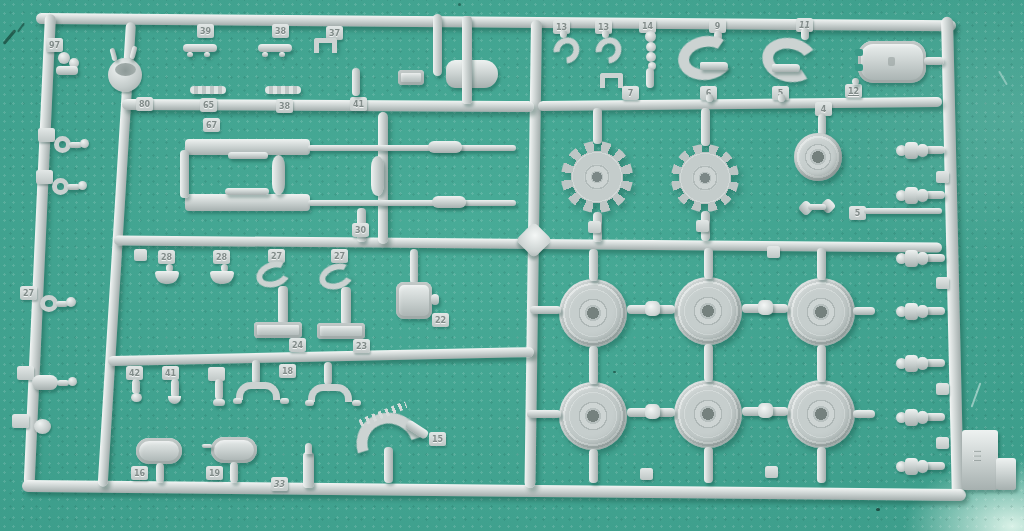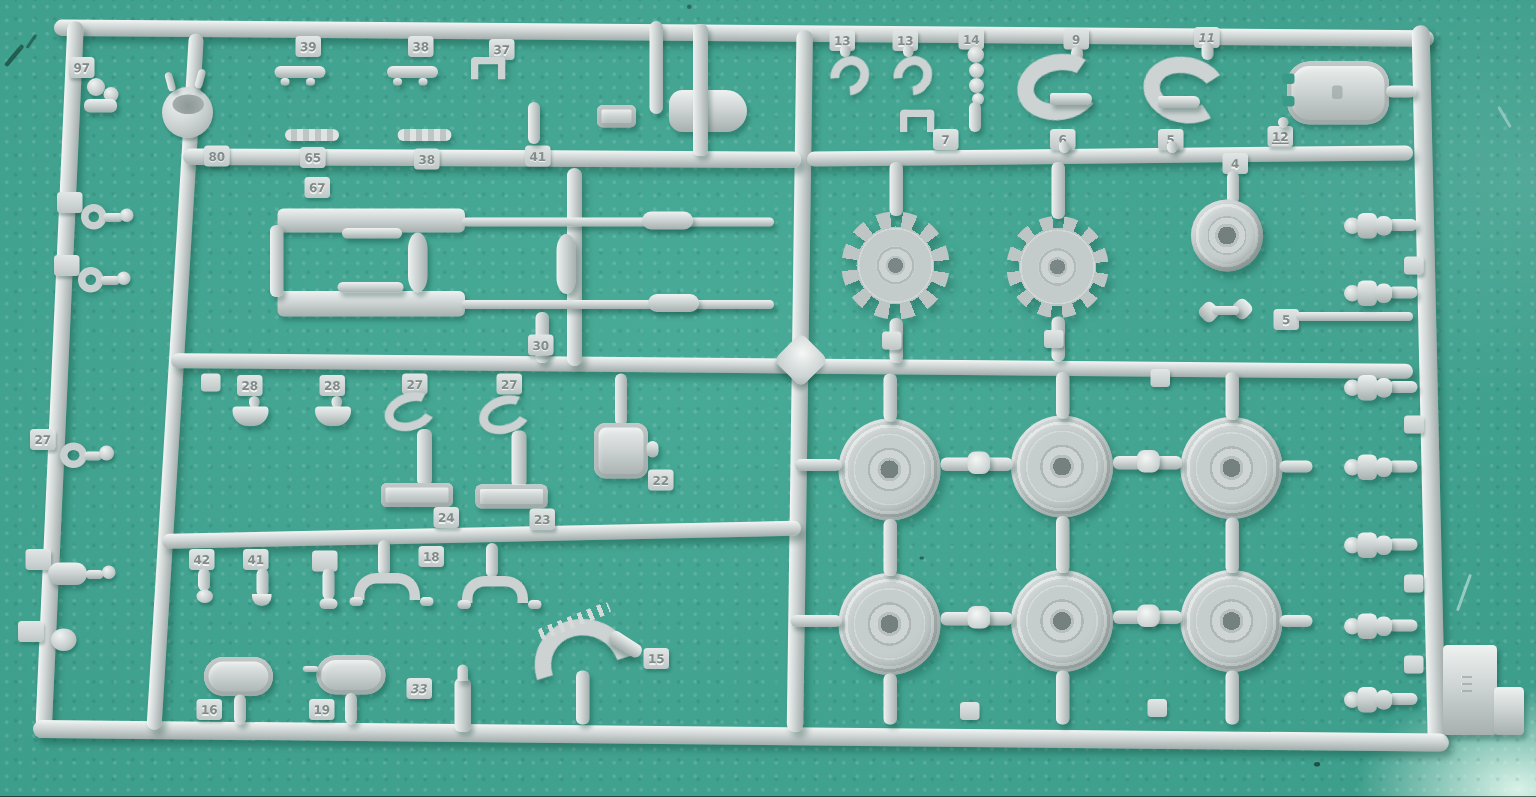--- a/index.html
+++ b/index.html
@@ -326,21 +326,21 @@
   <div class="pl" style="left:305px;top:400px;width:9px;height:6px;"></div>
   <div class="pl" style="left:352px;top:400px;width:9px;height:6px;"></div>
 
   <div class="pl inset" style="left:136px;top:438px;width:46px;height:26px;border-radius:13px;"></div>
   <div class="pl pv" style="left:156px;top:463px;width:8px;height:20px;"></div>
   <div class="t" style="left:131px;top:466px;">16</div>
   <div class="pl inset" style="left:211px;top:437px;width:46px;height:26px;border-radius:13px;"></div>
   <div class="pl" style="left:202px;top:444px;width:10px;height:4px;"></div>
   <div class="pl pv" style="left:230px;top:462px;width:8px;height:21px;"></div>
   <div class="t" style="left:206px;top:466px;">19</div>
-  <div class="t" style="left:271px;top:452px;font-style:italic;">33</div>
+  <div class="t" style="left:271px;top:477px;font-style:italic;">33</div>
   <div class="pl pv" style="left:303px;top:452px;width:11px;height:36px;border-radius:4px;"></div>
   <div class="pl pv" style="left:305px;top:443px;width:7px;height:11px;border-radius:4px 4px 0 0;"></div>
   <div class="arc15" style="left:356px;top:413px;"></div>
   <div class="teeth" style="left:358px;top:410px;width:50px;transform:rotate(-22deg);"></div>
   <div class="pl" style="left:405px;top:425px;width:24px;height:9px;transform:rotate(33deg);"></div>
   <div class="t" style="left:429px;top:432px;">15</div>
   <div class="pl pv" style="left:384px;top:447px;width:9px;height:36px;"></div>
 
   <div class="t" style="left:38px;top:128px;"></div>
   <div class="ringp" style="left:54px;top:136px;width:7px;height:7px;"></div>

